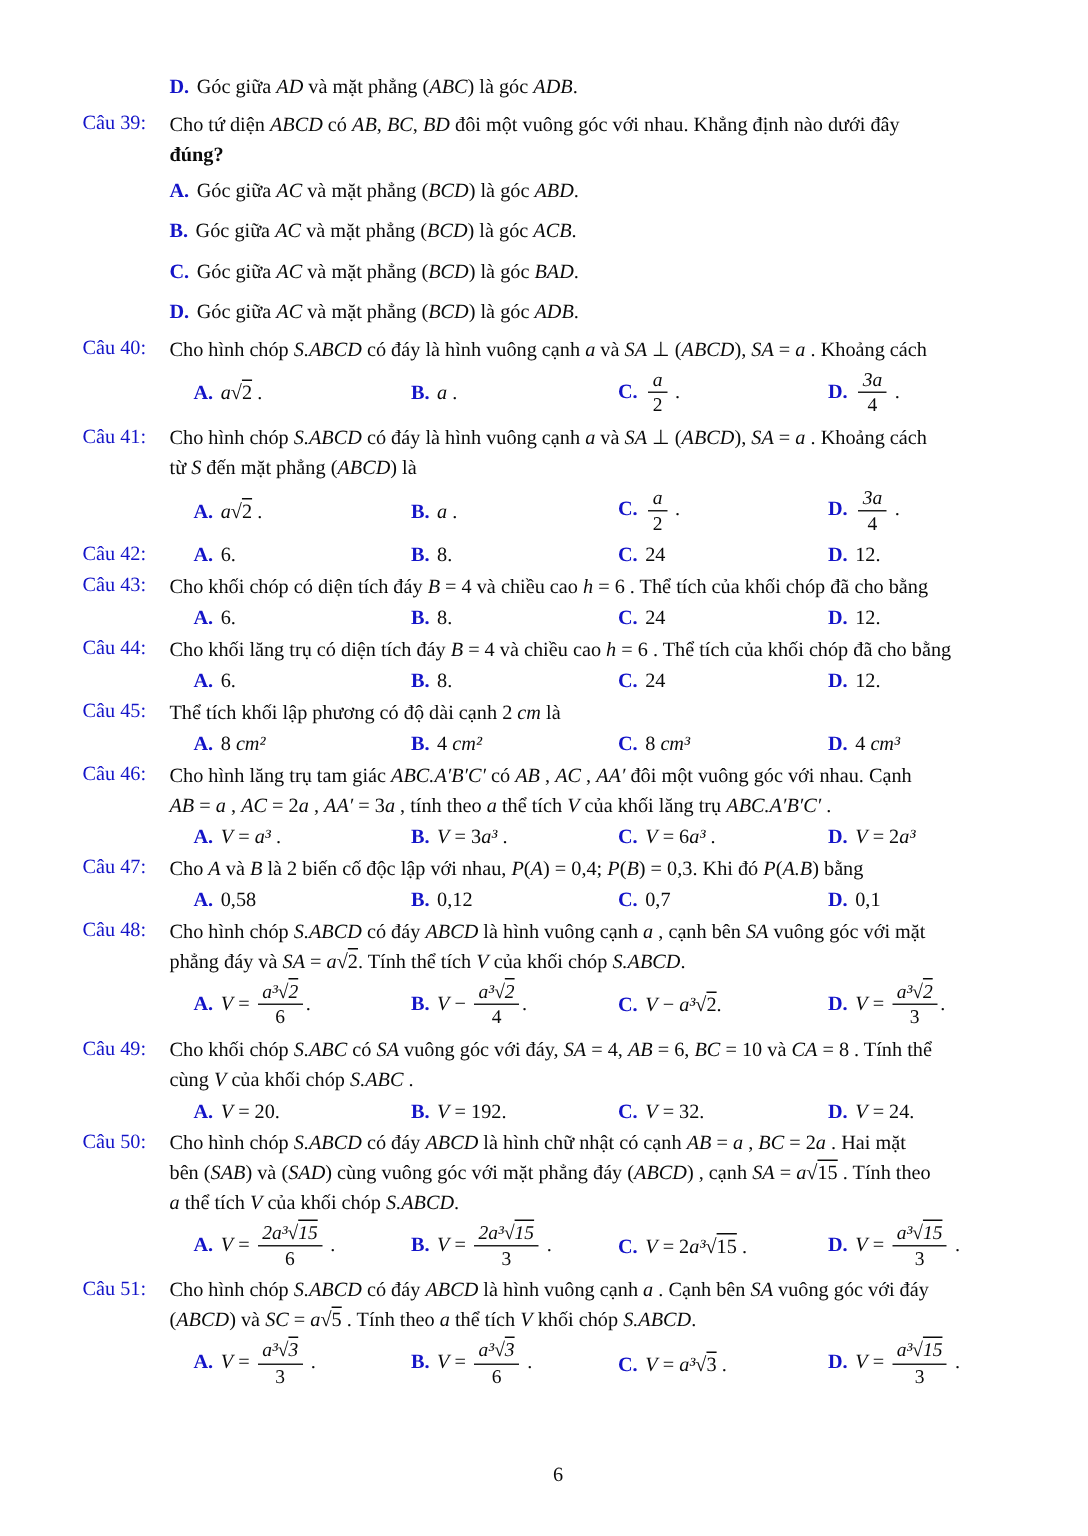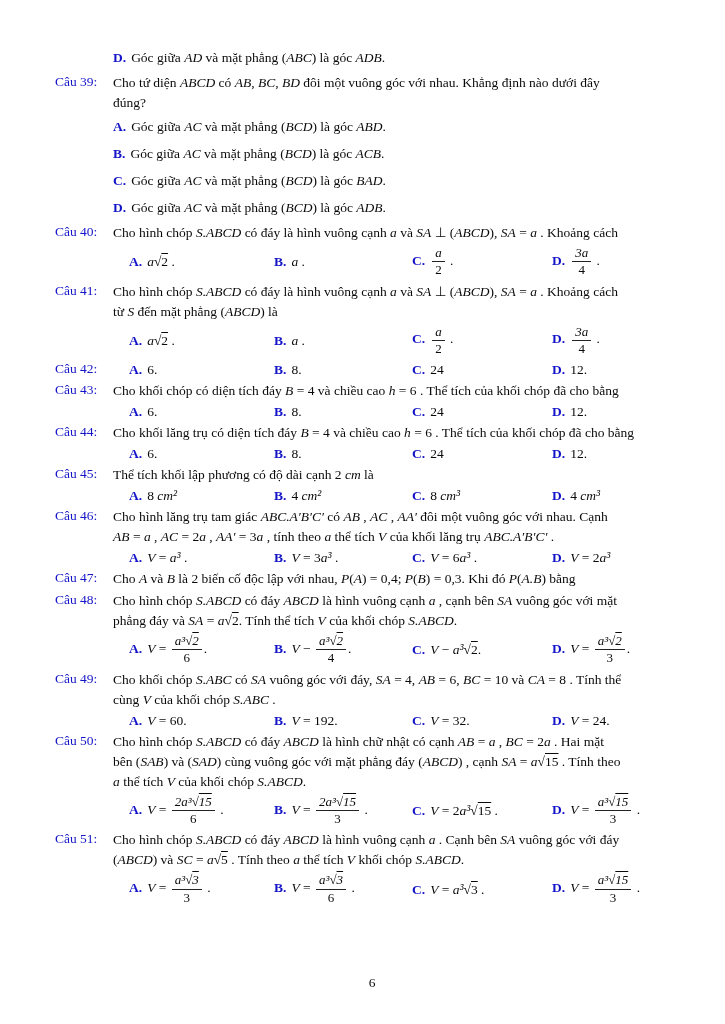--- a/index.html
+++ b/index.html
@@ -11,21 +11,21 @@
   }
   .page { position:relative; width:725px; height:1024px; padding:44px 36px 16px 55px; }
   .block { position:relative; padding-left:58px; margin-bottom:2px; }
   .qlabel { position:absolute; left:0; top:1px; font-weight:400; color:var(--accent); white-space:nowrap; }
   .line { line-height:20px; min-height:10px; }
   .opts-stack .opt { display:block; line-height:27px; }
   .opts-row { display:grid; grid-template-columns:145px 138px 140px auto; align-items:center; min-height:18px; line-height:19px; margin:1px 16px; }
   .opt { white-space:nowrap; }
   .ol { color:var(--accent); font-weight:700; margin-right:5px; }
   .m { font-style:italic; }
-  .b { font-weight:400; }
+  .b { font-weight:700; }
   .rd { text-decoration:overline; }
   .frac { display:inline-block; vertical-align:middle; text-align:center; line-height:1.1; font-size:13px; margin:2px 2px; }
   .fn { display:block; border-bottom:1px solid #222; padding:0 3px 1px; }
   .fd { display:block; padding-top:1px; }
   .footer { position:absolute; bottom:32px; left:55px; right:36px; text-align:center; line-height:18px; }
 </style>
 </head>
 <body>
 
 <main class="page">
@@ -133,20 +133,26 @@
             <div class="opt"><span class="ol">B.</span><span class="ot"><span class="m">V</span><span class="pt"> = 3</span><span class="m">a³</span><span class="pt"> .</span></span></div>
             <div class="opt"><span class="ol">C.</span><span class="ot"><span class="m">V</span><span class="pt"> = 6</span><span class="m">a³</span><span class="pt"> .</span></span></div>
             <div class="opt"><span class="ol">D.</span><span class="ot"><span class="m">V</span><span class="pt"> = 2</span><span class="m">a³</span></span></div>
           </div>
         </div>
   </section>
       <section class="block">
     <span class="qlabel">Câu 47:</span>
     <div class="qbody">
           <div class="line"><span class="pt">Cho </span><span class="m">A</span><span class="pt"> và </span><span class="m">B</span><span class="pt"> là 2 biến cố độc lập với nhau, </span><span class="m">P</span><span class="pt">(</span><span class="m">A</span><span class="pt">) = 0,4; </span><span class="m">P</span><span class="pt">(</span><span class="m">B</span><span class="pt">) = 0,3. Khi đó </span><span class="m">P</span><span class="pt">(</span><span class="m">A.B</span><span class="pt">) bằng</span></div>
+          <div class="opts opts-row">
+            <div class="opt"><span class="ol">A.</span><span class="ot"><span class="pt">0,58</span></span></div>
+            <div class="opt"><span class="ol">B.</span><span class="ot"><span class="pt">0,12</span></span></div>
+            <div class="opt"><span class="ol">C.</span><span class="ot"><span class="pt">0,7</span></span></div>
+            <div class="opt"><span class="ol">D.</span><span class="ot"><span class="pt">0,1</span></span></div>
+          </div>
         </div>
   </section>
       <section class="block">
     <span class="qlabel">Câu 48:</span>
     <div class="qbody">
           <div class="line"><span class="pt">Cho hình chóp </span><span class="m">S.ABCD</span><span class="pt"> có đáy </span><span class="m">ABCD</span><span class="pt"> là hình vuông cạnh </span><span class="m">a</span><span class="pt"> , cạnh bên </span><span class="m">SA</span><span class="pt"> vuông góc với mặt</span></div>
           <div class="line"><span class="pt">phẳng đáy và </span><span class="m">SA</span><span class="pt"> = </span><span class="m">a</span><span class="pt"><span class="sq">√<span class="rd">2</span></span>. Tính thể tích </span><span class="m">V</span><span class="pt"> của khối chóp </span><span class="m">S.ABCD</span><span class="pt">.</span></div>
           <div class="opts opts-row">
             <div class="opt"><span class="ol">A.</span><span class="ot"><span class="m">V</span><span class="pt"> = </span><span class="frac"><span class="fn"><span class="m">a³<span class="sq">√<span class="rd">2</span></span></span></span><span class="fd"><span class="pt">6</span></span></span><span class="pt">.</span></span></div>
             <div class="opt"><span class="ol">B.</span><span class="ot"><span class="m">V</span><span class="pt"> − </span><span class="frac"><span class="fn"><span class="m">a³<span class="sq">√<span class="rd">2</span></span></span></span><span class="fd"><span class="pt">4</span></span></span><span class="pt">.</span></span></div>
@@ -154,21 +160,21 @@
             <div class="opt"><span class="ol">D.</span><span class="ot"><span class="m">V</span><span class="pt"> = </span><span class="frac"><span class="fn"><span class="m">a³<span class="sq">√<span class="rd">2</span></span></span></span><span class="fd"><span class="pt">3</span></span></span><span class="pt">.</span></span></div>
           </div>
         </div>
   </section>
       <section class="block">
     <span class="qlabel">Câu 49:</span>
     <div class="qbody">
           <div class="line"><span class="pt">Cho khối chóp </span><span class="m">S.ABC</span><span class="pt"> có </span><span class="m">SA</span><span class="pt"> vuông góc với đáy, </span><span class="m">SA</span><span class="pt"> = 4, </span><span class="m">AB</span><span class="pt"> = 6, </span><span class="m">BC</span><span class="pt"> = 10 và </span><span class="m">CA</span><span class="pt"> = 8 . Tính thể</span></div>
           <div class="line"><span class="pt">cùng </span><span class="m">V</span><span class="pt"> của khối chóp </span><span class="m">S.ABC</span><span class="pt"> .</span></div>
           <div class="opts opts-row">
-            <div class="opt"><span class="ol">A.</span><span class="ot"><span class="m">V</span><span class="pt"> = 60.</span></span></div>
+            <div class="opt"><span class="ol">A.</span><span class="ot"><span class="m">V</span><span class="pt"> = 20.</span></span></div>
             <div class="opt"><span class="ol">B.</span><span class="ot"><span class="m">V</span><span class="pt"> = 192.</span></span></div>
             <div class="opt"><span class="ol">C.</span><span class="ot"><span class="m">V</span><span class="pt"> = 32.</span></span></div>
             <div class="opt"><span class="ol">D.</span><span class="ot"><span class="m">V</span><span class="pt"> = 24.</span></span></div>
           </div>
         </div>
   </section>
       <section class="block">
     <span class="qlabel">Câu 50:</span>
     <div class="qbody">
           <div class="line"><span class="pt">Cho hình chóp </span><span class="m">S.ABCD</span><span class="pt"> có đáy </span><span class="m">ABCD</span><span class="pt"> là hình chữ nhật có cạnh </span><span class="m">AB</span><span class="pt"> = </span><span class="m">a</span><span class="pt"> , </span><span class="m">BC</span><span class="pt"> = 2</span><span class="m">a</span><span class="pt"> . Hai mặt</span></div>

